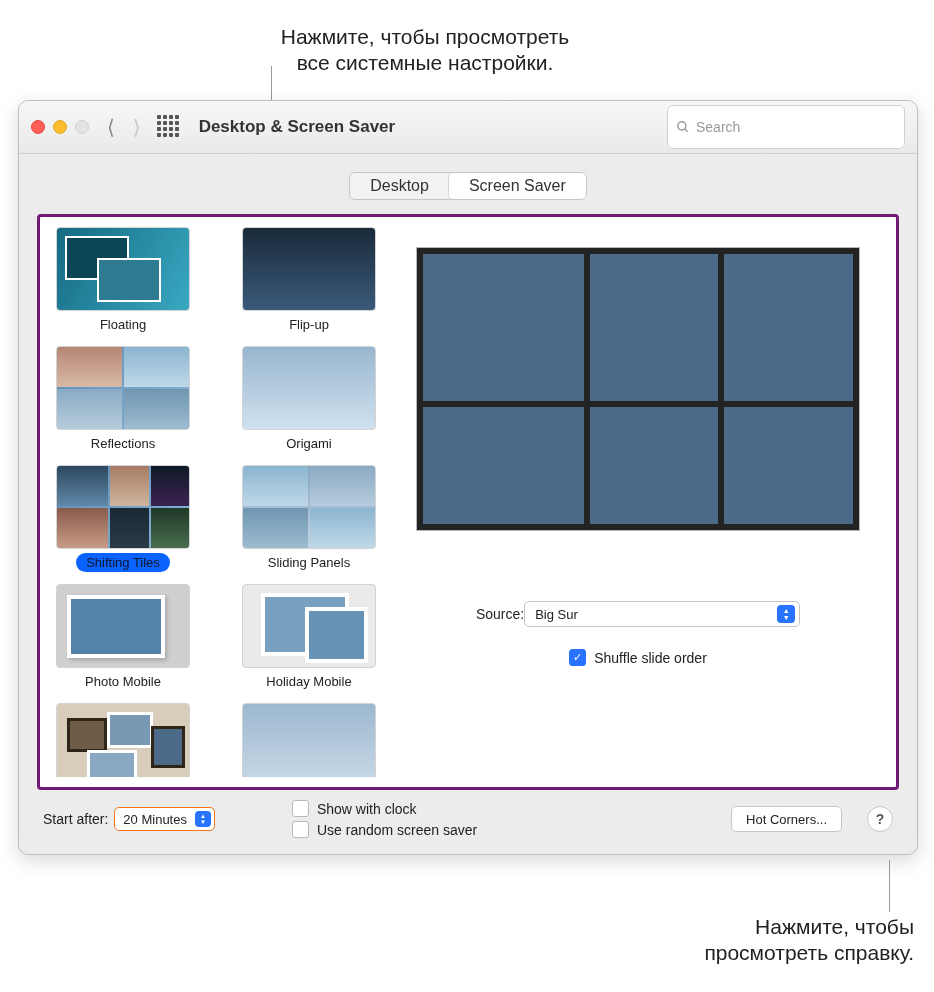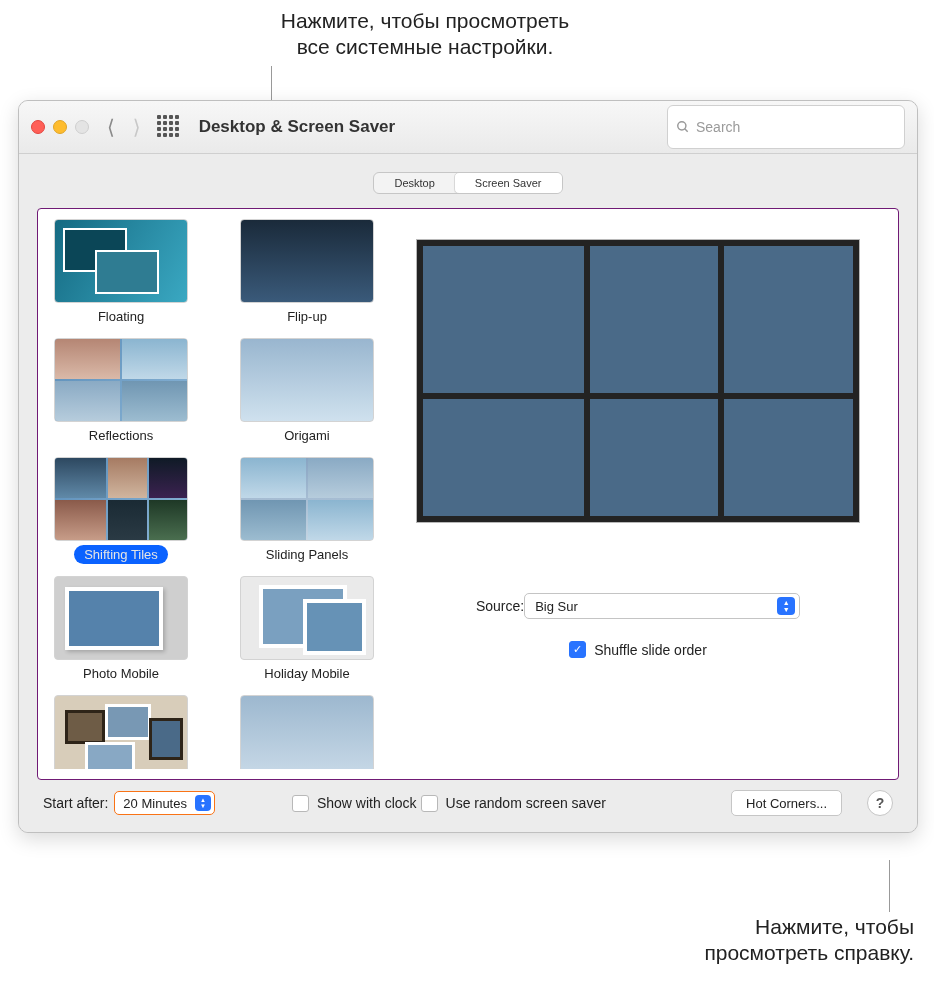--- a/index.html
+++ b/index.html
@@ -103,35 +103,35 @@
     display: flex;
     border: 1px solid #c6c6c6;
     border-radius: 6px;
     overflow: hidden;
     background: #f3f3f3;
   }
   .seg button {
     border: none;
     background: transparent;
     padding: 4px 20px;
-    font-size: 11px;
+    font-size: 16px;
     color: #333;
     cursor: pointer;
   }
   .seg button.active {
     background: #fff;
     border: 1px solid #d8d8d8;
     border-radius: 5px;
     margin: -1px;
     box-shadow: 0 1px 1px rgba(0,0,0,0.05);
   }
   .panel-row {
     display: flex;
     gap: 14px;
-    border: 1px solid #701a75;
+    border: 3px solid #701a75;
     background: #fff;
     border-radius: 4px;
     padding: 10px 16px 10px 10px;
   }
   .ss-list {
     width: 332px;
     height: 550px;
     overflow: hidden;
   }
   .ss-grid {
@@ -156,21 +156,21 @@
     position: relative;
     overflow: hidden;
     margin-bottom: 4px;
   }
   .ss-label {
     padding: 2px 10px;
     border-radius: 10px;
   }
   .ss-item.selected .ss-label {
     background: #0a62ff;
-    color: #e5e5e5;
+    color: #0f172a;
   }
   .th-float { background: linear-gradient(120deg,#156a82,#3aa8c2);}
   .th-float::before{content:"";position:absolute;left:8px;top:8px;width:60px;height:40px;background:#0b4657;border:2px solid #fff;}
   .th-float::after{content:"";position:absolute;left:40px;top:30px;width:60px;height:40px;background:#2f7c92;border:2px solid #fff;}
   .th-flip { background: linear-gradient(#1a2a3a,#3a5a7a);}
   .th-refl { }
   .th-refl::before{content:"";position:absolute;inset:4px;display:grid;}
   .th-orig { background: linear-gradient(#99b6cf,#cfe1ee);}
   .th-shift { }
   .th-slide { background: linear-gradient(#88a4c2,#c4d5e3);}
@@ -312,21 +312,21 @@
     font-size: 13px;
     gap: 8px;
   }
   .small-select .arrows {
     width: 16px; height:16px;
     background:#2873ff;border-radius:4px;
     display:flex;flex-direction:column;align-items:center;justify-content:center;
     color:#fff;font-size:6px;line-height:6px;
   }
   .mid-checks {
-    display:flex;flex-direction:row;gap:4px;
+    display:flex;flex-direction:column;gap:4px;
     margin-left: 60px;
   }
   .mid-checks .row{display:flex;align-items:center;gap:8px;}
   .btn {
     margin-left:auto;
     height:24px;
     padding:0 14px;
     border:1px solid #c6c6c6;
     border-radius:5px;
     background:#fff;
@@ -338,21 +338,21 @@
     width:24px;height:24px;border-radius:50%;
     border:1px solid #c6c6c6;background:#fff;
     display:flex;align-items:center;justify-content:center;
     font-weight:600;color:#555;margin-left:8px;cursor:pointer;
     font-size:14px;
   }
 </style>
 </head>
 <body>
 
-<div class="callout" style="left:250px;top:8px;width:350px;white-space:pre-line">Нажмите, чтобы просмотреть
+<div class="callout" style="left:250px;top:24px;width:350px;white-space:pre-line">Нажмите, чтобы просмотреть
 все системные настройки.</div>
 <div class="callout-line" style="left:271px;top:66px;width:1px;height:38px"></div>
 
 <div class="window">
   <div class="titlebar">
     <div class="traffic">
       <div class="dot red"></div>
       <div class="dot yel"></div>
       <div class="dot gry"></div>
     </div>

